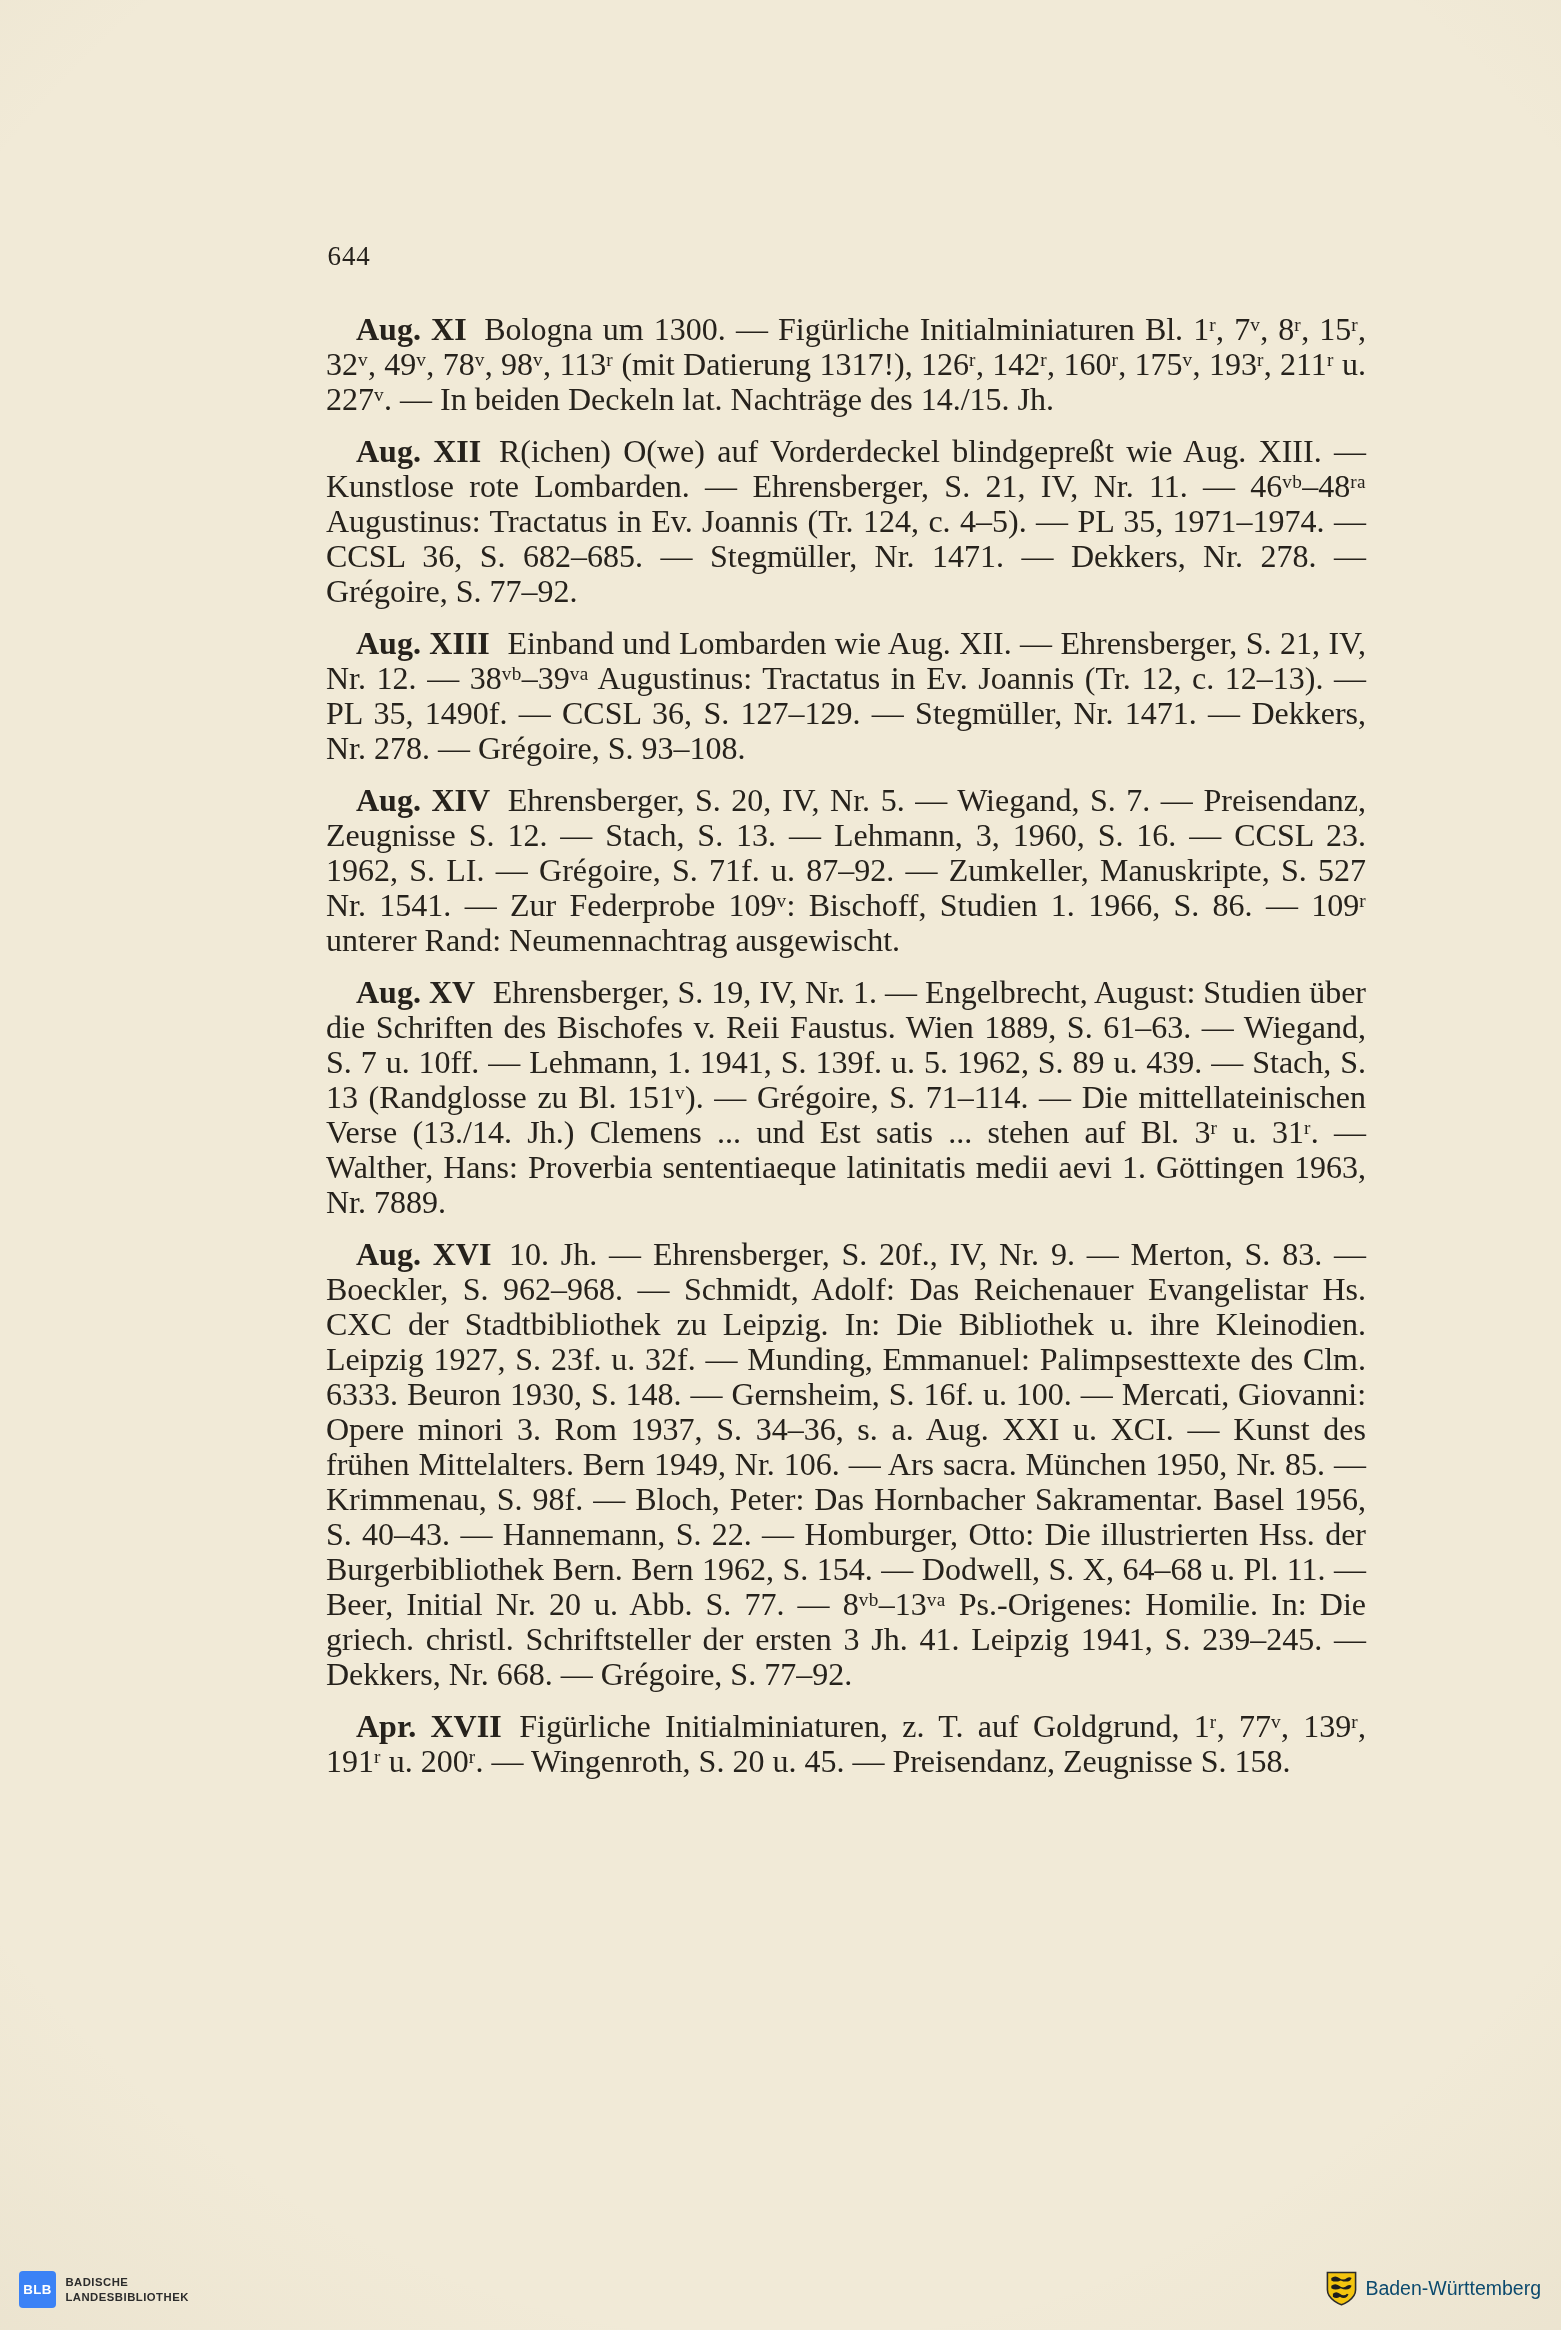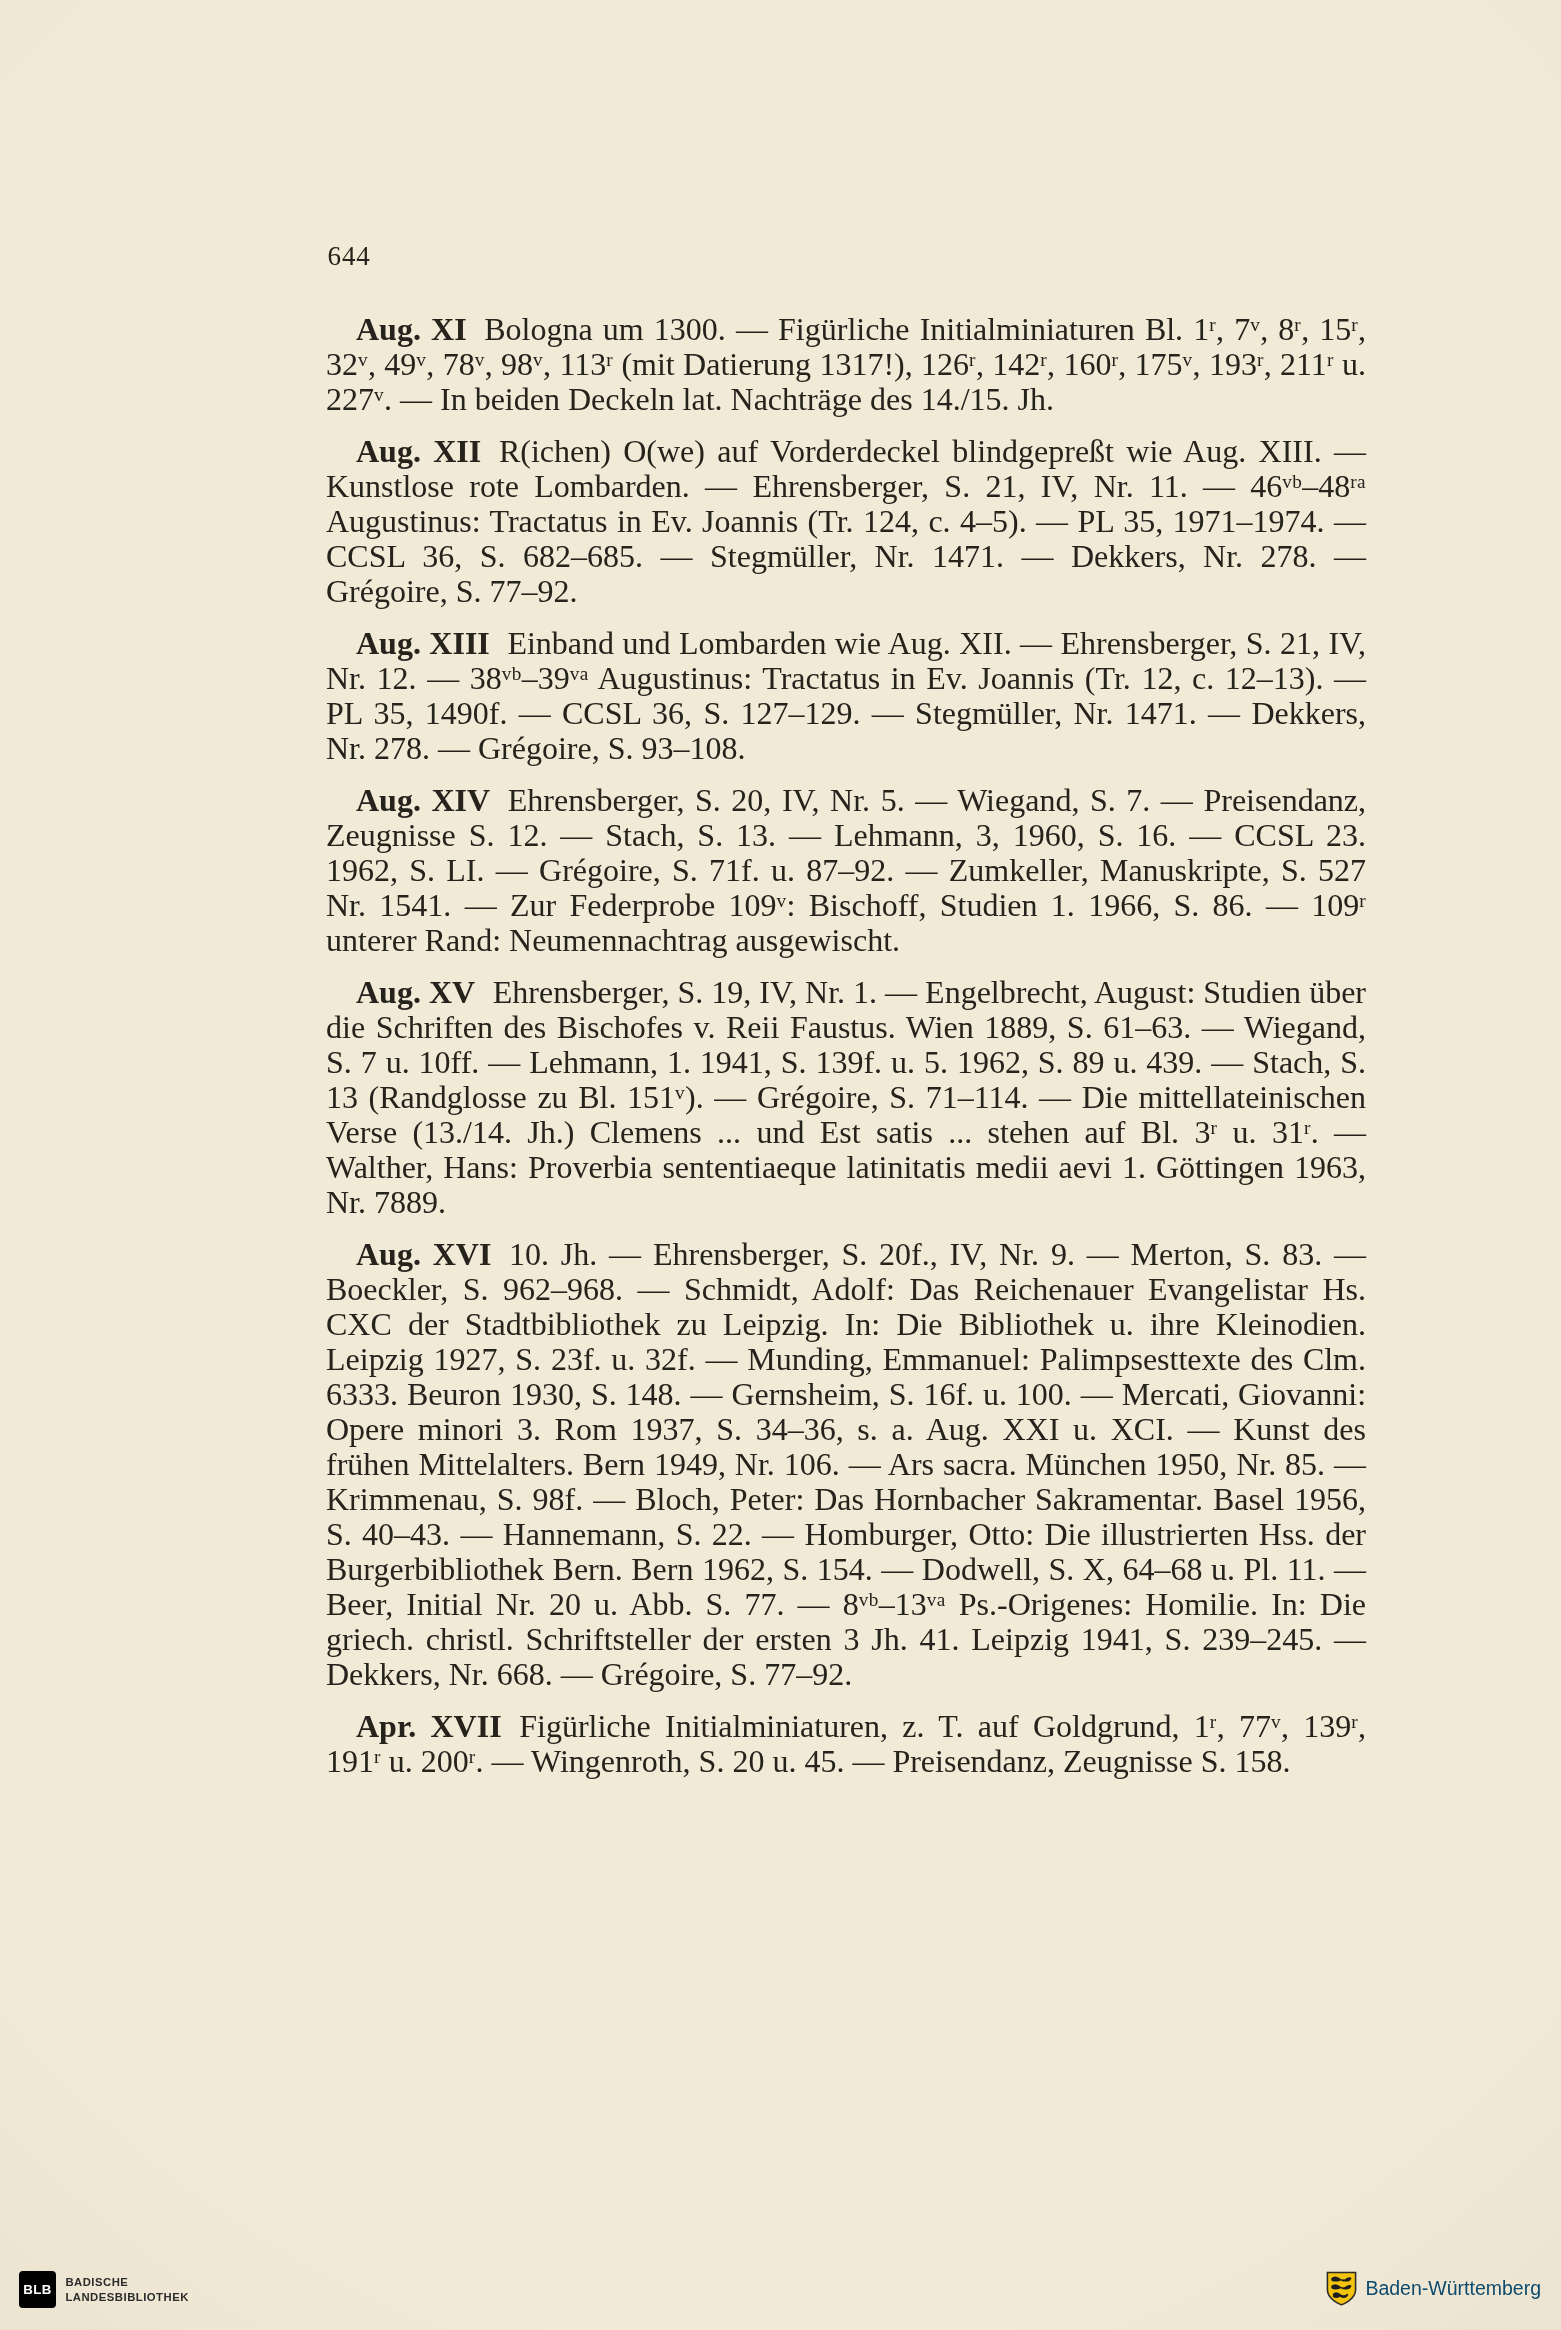--- a/index.html
+++ b/index.html
@@ -27,21 +27,21 @@
   .s-i{}
   .s-sup{font-size:0.60em;line-height:0;position:relative;top:-0.45em;letter-spacing:0.4px;}
 
   
   .footer-left{
     position:absolute;left:19px;bottom:22px;
     display:flex;align-items:center;gap:9.4px;
     font-family:"Liberation Sans","DejaVu Sans",sans-serif;
   }
   .blb-badge{
-    width:37px;height:37px;border-radius:4px;background:#000000;
+    width:37px;height:37px;border-radius:4px;background:#3b82f6;
     display:flex;align-items:center;justify-content:center;
     color:#ffffff;font-weight:bold;font-size:13.3px;letter-spacing:0.4px;
   }
   .blb-name{display:flex;flex-direction:column;justify-content:space-between;
     font-size:11.3px;font-weight:bold;color:#2c2c2c;letter-spacing:0.5px;line-height:15px;}
   .footer-right{
     position:absolute;right:20px;bottom:23.4px;
     display:flex;align-items:center;gap:7.8px;
     font-family:"Liberation Sans","DejaVu Sans",sans-serif;
   }

